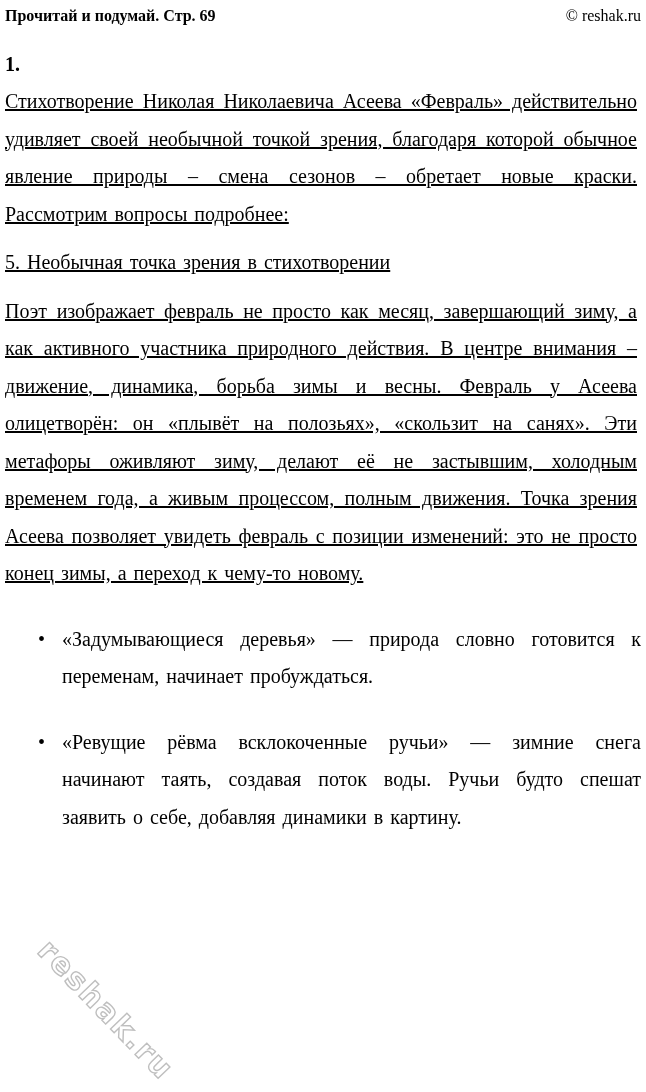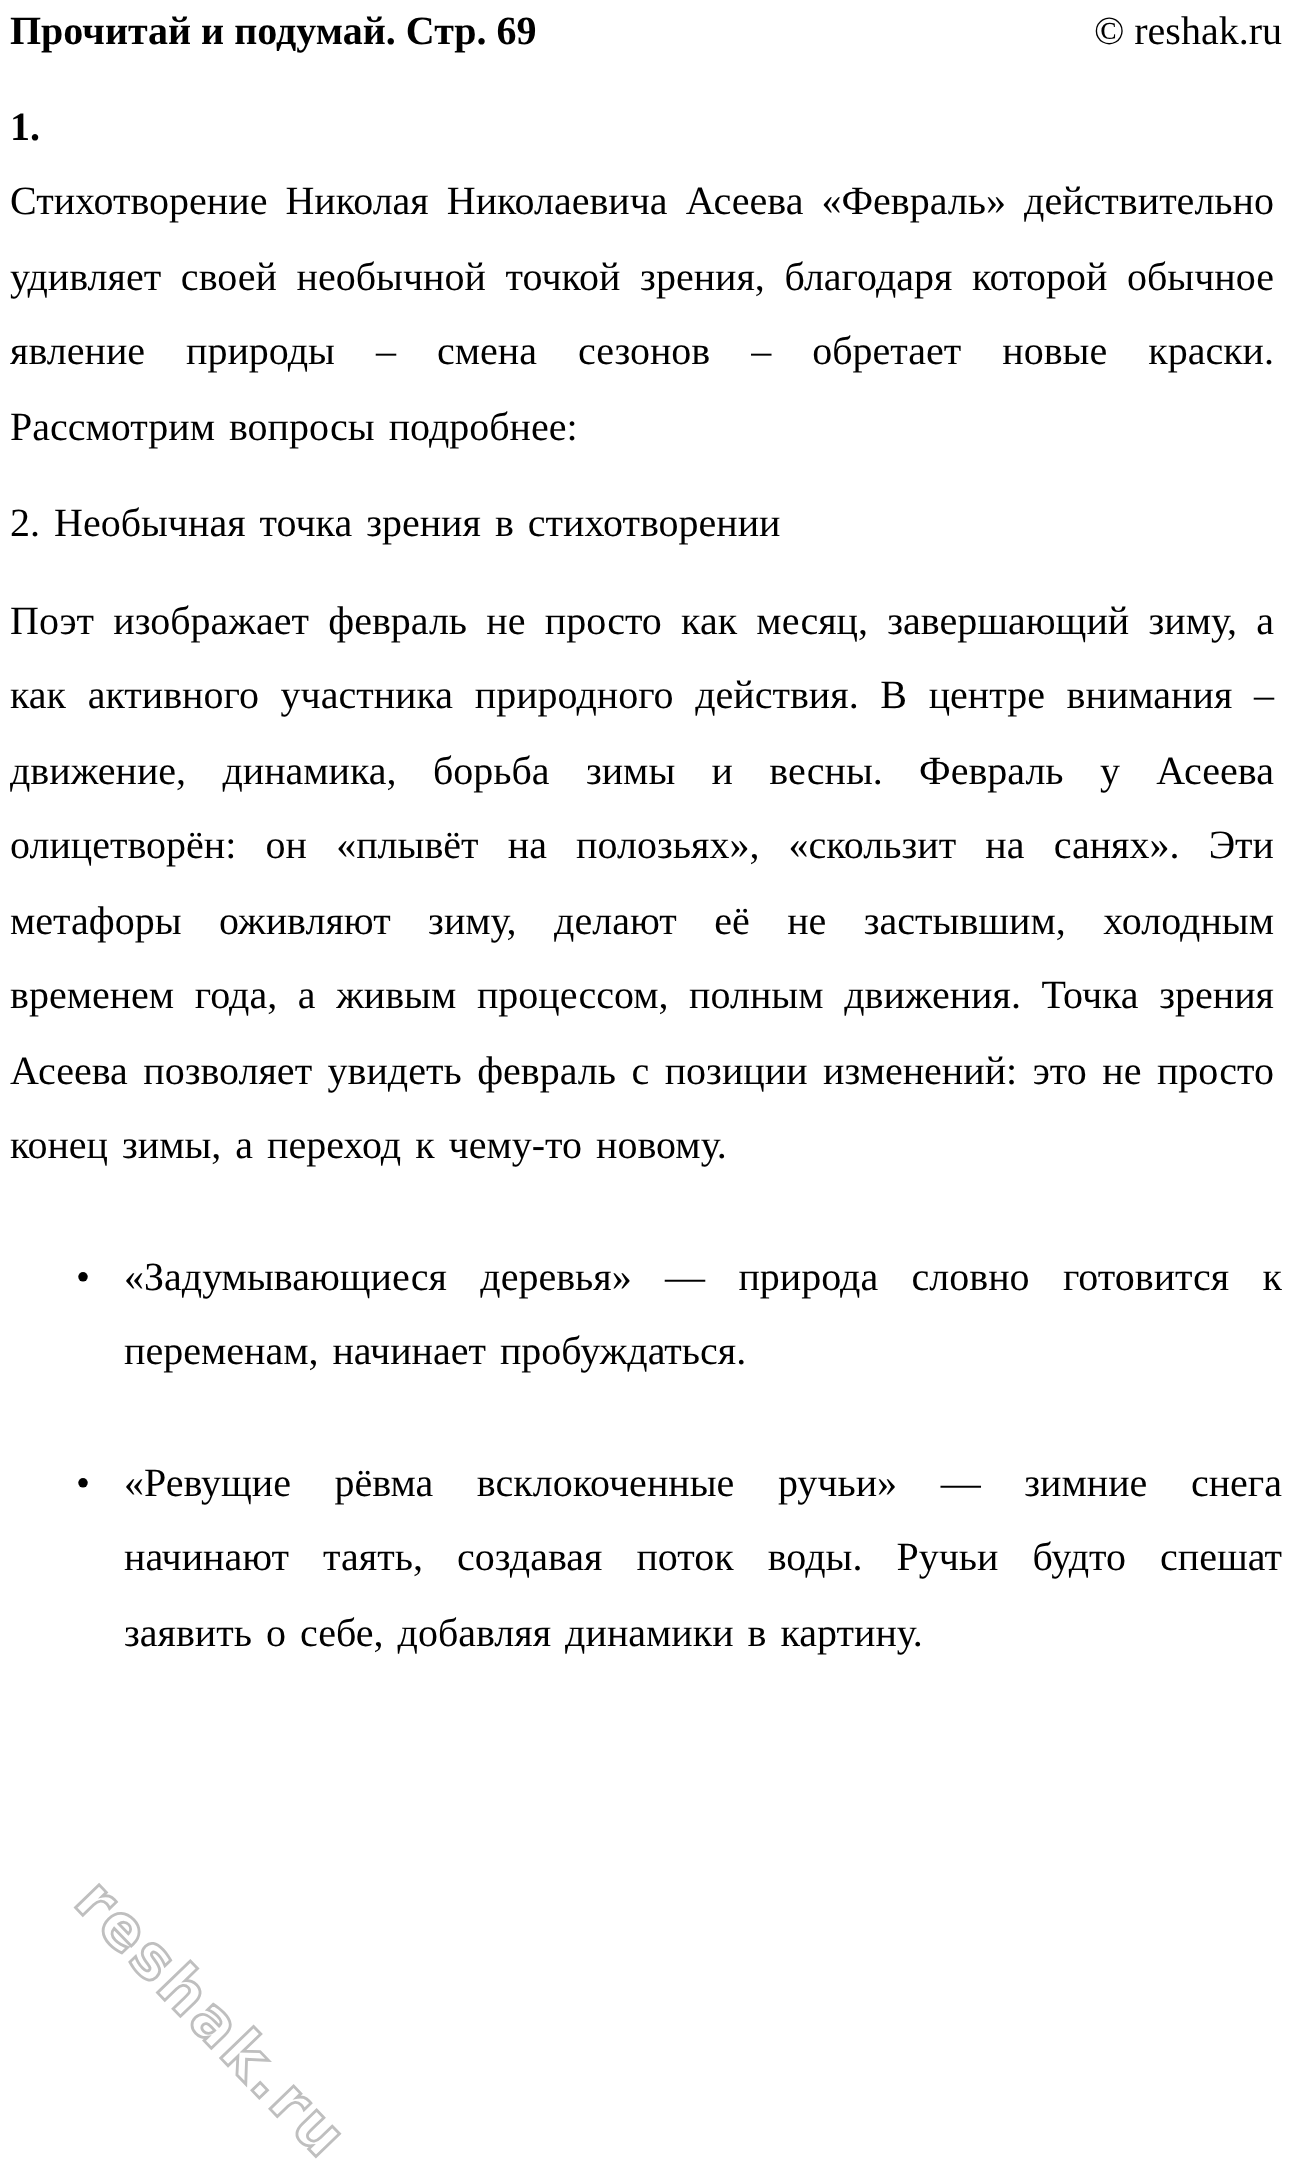--- a/index.html
+++ b/index.html
@@ -20,38 +20,38 @@
   }
   .content {
     position: relative;
     z-index: 1;
     padding: 3px 5px 0 5px;
   }
   .doc-header {
     display: flex;
     justify-content: space-between;
     align-items: baseline;
-    font-size: 20px;
+    font-size: 16px;
     line-height: 26px;
   }
   .doc-title { font-weight: bold; }
   .copyright { font-weight: normal; }
   .task-number {
     font-weight: bold;
     font-size: 20px;
     line-height: 37px;
     margin-top: 17px;
   }
   .body-text, .sub-heading, .bullet-list li {
     font-size: 20px;
     line-height: 37.5px;
     text-align: justify;
     word-spacing: 2px;
   }
-  .body-text, .sub-heading { margin: 0 4px 11px 0; }
+  .body-text, .sub-heading { margin: 0 4px 11px 0; text-decoration: underline; }
   .sub-heading { text-align: left; }
   .bullet-list {
     list-style: none;
     margin: 0;
     padding: 0;
   }
   .bullet-list li {
     position: relative;
     padding-left: 57px;
     margin-bottom: 11px;
@@ -78,21 +78,21 @@
 
     <div class="doc-header">
       <span class="doc-title">Прочитай и подумай. Стр. 69</span>
       <span class="copyright">© reshak.ru</span>
     </div>
 
     <div class="task-number">1.</div>
 
     <p class="body-text">Стихотворение Николая Николаевича Асеева «Февраль» действительно удивляет своей необычной точкой зрения, благодаря которой обычное явление природы – смена сезонов – обретает новые краски. Рассмотрим вопросы подробнее:</p>
 
-    <p class="sub-heading">2. Необычная точка зрения в стихотворении</p>
+    <p class="sub-heading">5. Необычная точка зрения в стихотворении</p>
 
     <p class="body-text">Поэт изображает февраль не просто как месяц, завершающий зиму, а как активного участника природного действия. В центре внимания – движение, динамика, борьба зимы и весны. Февраль у Асеева олицетворён: он «плывёт на полозьях», «скользит на санях». Эти метафоры оживляют зиму, делают её не застывшим, холодным временем года, а живым процессом, полным движения. Точка зрения Асеева позволяет увидеть февраль с позиции изменений: это не просто конец зимы, а переход к чему-то новому.</p>
 
 
 
 
     <ul class="bullet-list">
       <li>«Задумывающиеся деревья» — природа словно готовится к переменам, начинает пробуждаться.</li>
       <li>«Ревущие рёвма всклокоченные ручьи» — зимние снега начинают таять, создавая поток воды. Ручьи будто спешат заявить о себе, добавляя динамики в картину.</li>
     </ul>

